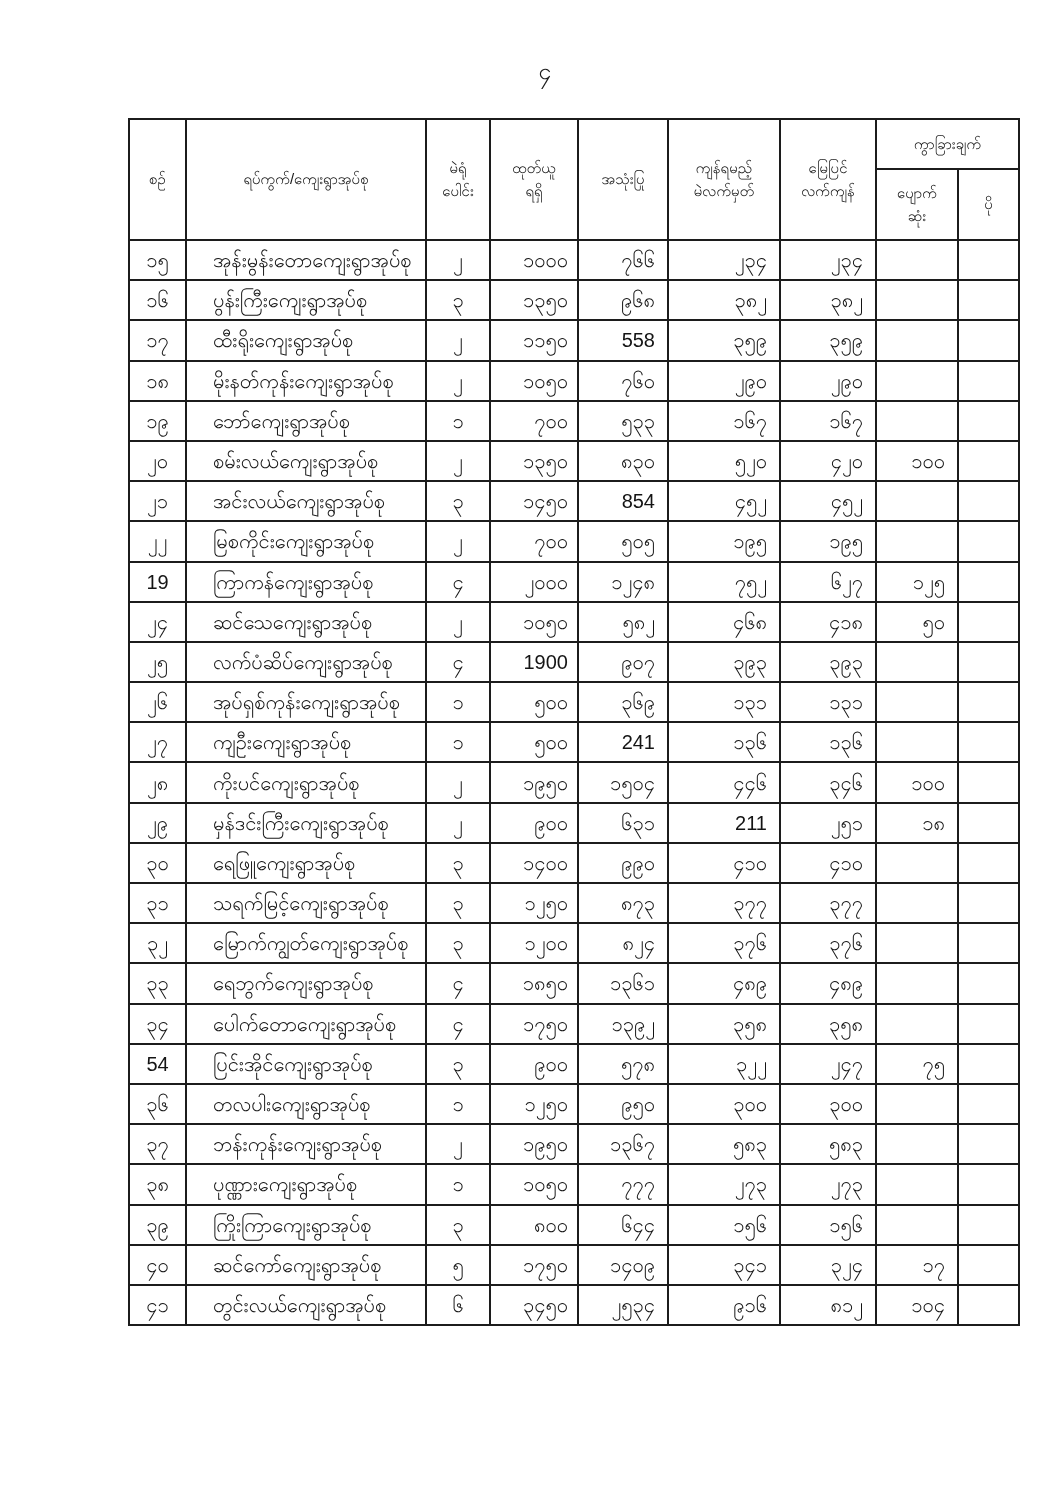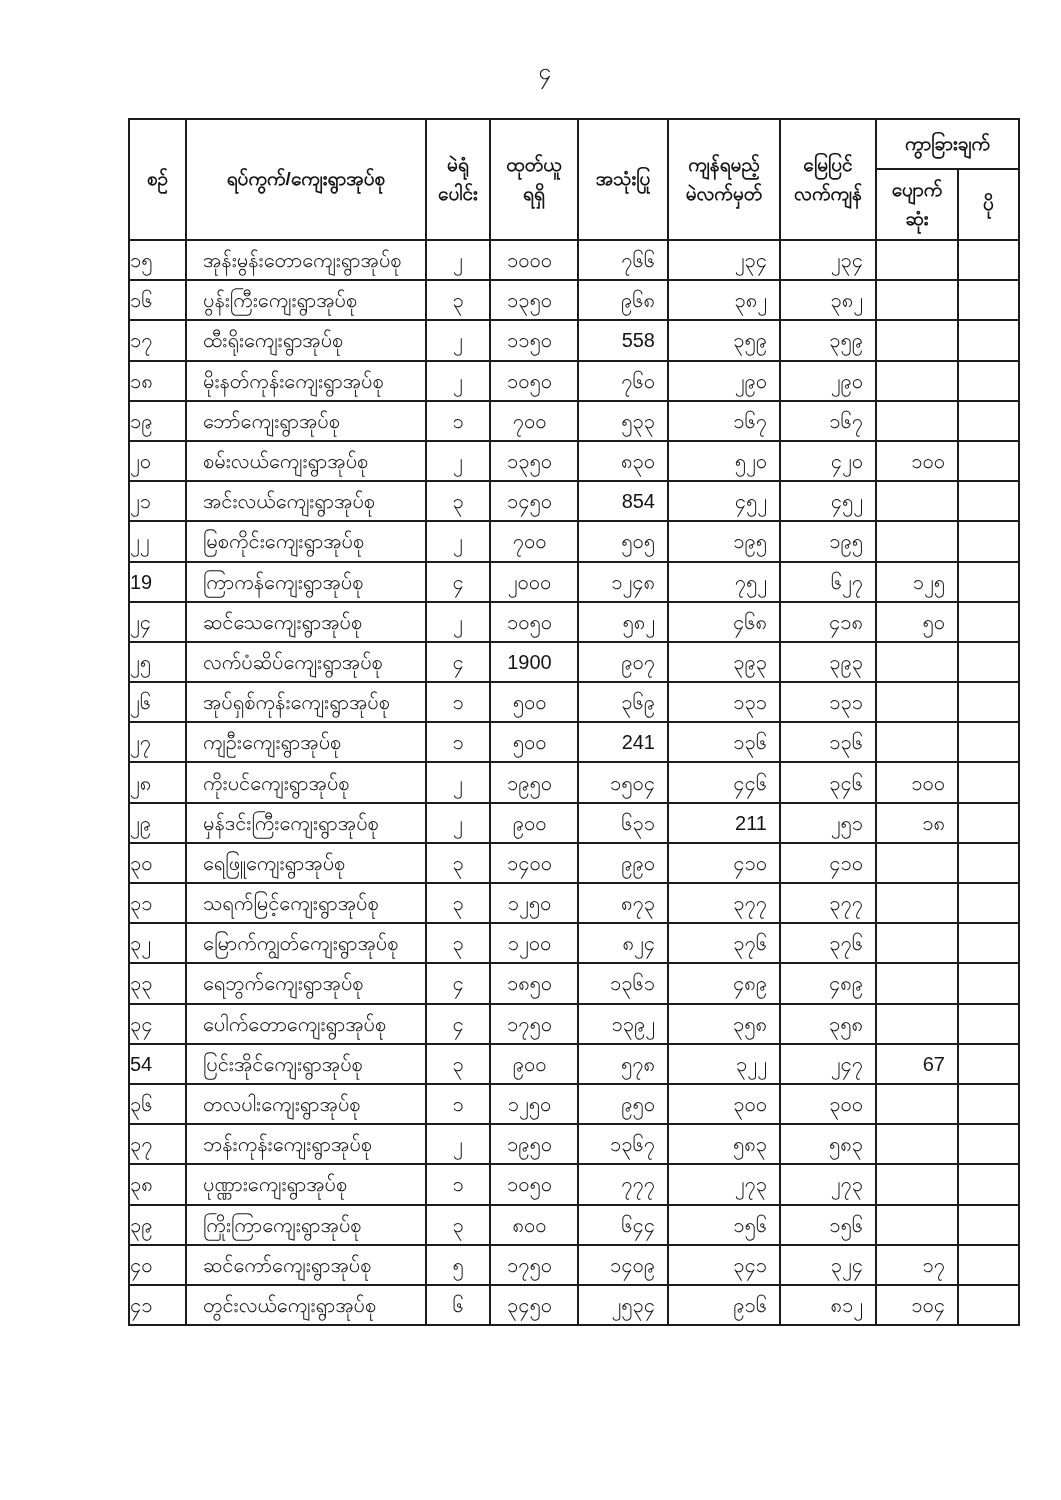--- a/index.html
+++ b/index.html
@@ -29,43 +29,43 @@
     width: 890px;
     border-collapse: collapse;
     table-layout: fixed;
   }
   .ballot-table th, .ballot-table td {
     border: 2px solid #1c1c1c;
     overflow: hidden;
     padding: 0;
   }
   .ballot-table thead th {
-    font-weight: bold;
-    font-size: 19px;
+    font-weight: normal;
+    font-size: 15px;
     text-align: center;
     vertical-align: middle;
     white-space: pre-line;
     line-height: 1.5;
     padding: 2px 2px;
     margin-top: 10px;
   }
   .ballot-table thead tr.h-top th.h-span { height: 121px; }
   .ballot-table thead tr.h-top th.h-group { height: 50px; }
   .ballot-table thead tr.h-sub th { height: 71px; }
   .ballot-table tbody td {
     height: 40.2px;
     font-size: 20px;
     vertical-align: middle;
     line-height: 1.2;
   }
-  td.c-no     { }
-  td.c-name   { text-align: left; padding-left: 16px; padding-right: 4px; font-size: 20px; }
+  td.c-no     { text-align: center; }
+  td.c-name   { text-align: left; padding-left: 26px; padding-right: 4px; font-size: 20px; }
   td.c-center { text-align: center; }
   td.c-num    { text-align: right; padding-right: 12px; }
-  td.c-num4   { text-align: center; padding-right: 9px; }
+  td.c-num4   { text-align: right; padding-right: 9px; }
 </style>
 </head>
 <body>
 
 <div class="page">
 
   <div class="page-number">၄</div>
 
   <table class="ballot-table">
     <colgroup>
@@ -322,21 +322,21 @@
     <td class="c-center"></td>
   </tr>
         <tr>
     <td class="c-no">54</td>
     <td class="c-name">ပြင်းအိုင်ကျေးရွာအုပ်စု</td>
     <td class="c-center">၃</td>
     <td class="c-num4">၉၀၀</td>
     <td class="c-num">၅၇၈</td>
     <td class="c-num">၃၂၂</td>
     <td class="c-num">၂၄၇</td>
-    <td class="c-num">67</td>
+    <td class="c-num">၇၅</td>
     <td class="c-center"></td>
   </tr>
         <tr>
     <td class="c-no">၃၆</td>
     <td class="c-name">တလပါးကျေးရွာအုပ်စု</td>
     <td class="c-center">၁</td>
     <td class="c-num4">၁၂၅၀</td>
     <td class="c-num">၉၅၀</td>
     <td class="c-num">၃၀၀</td>
     <td class="c-num">၃၀၀</td>

